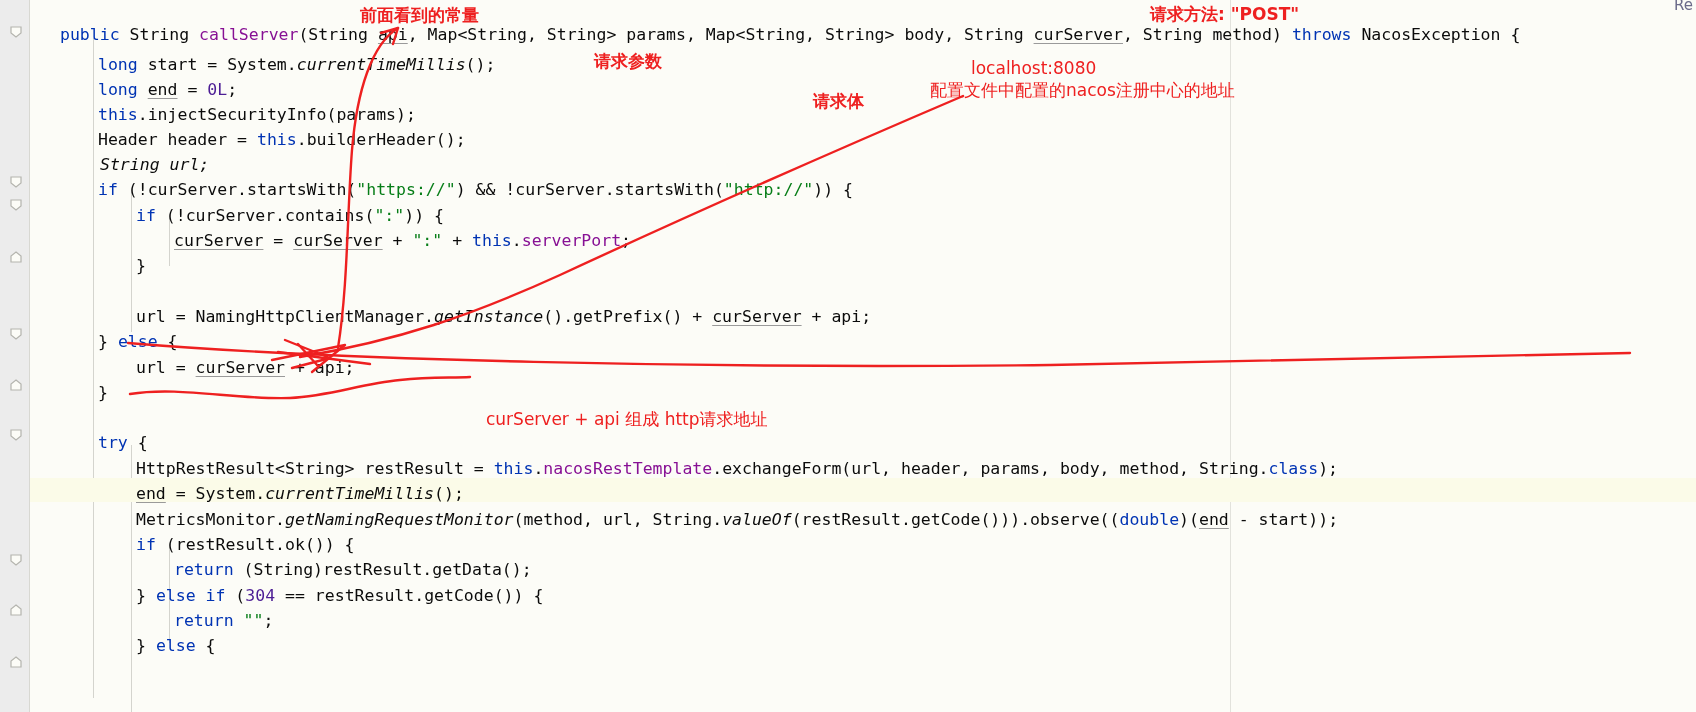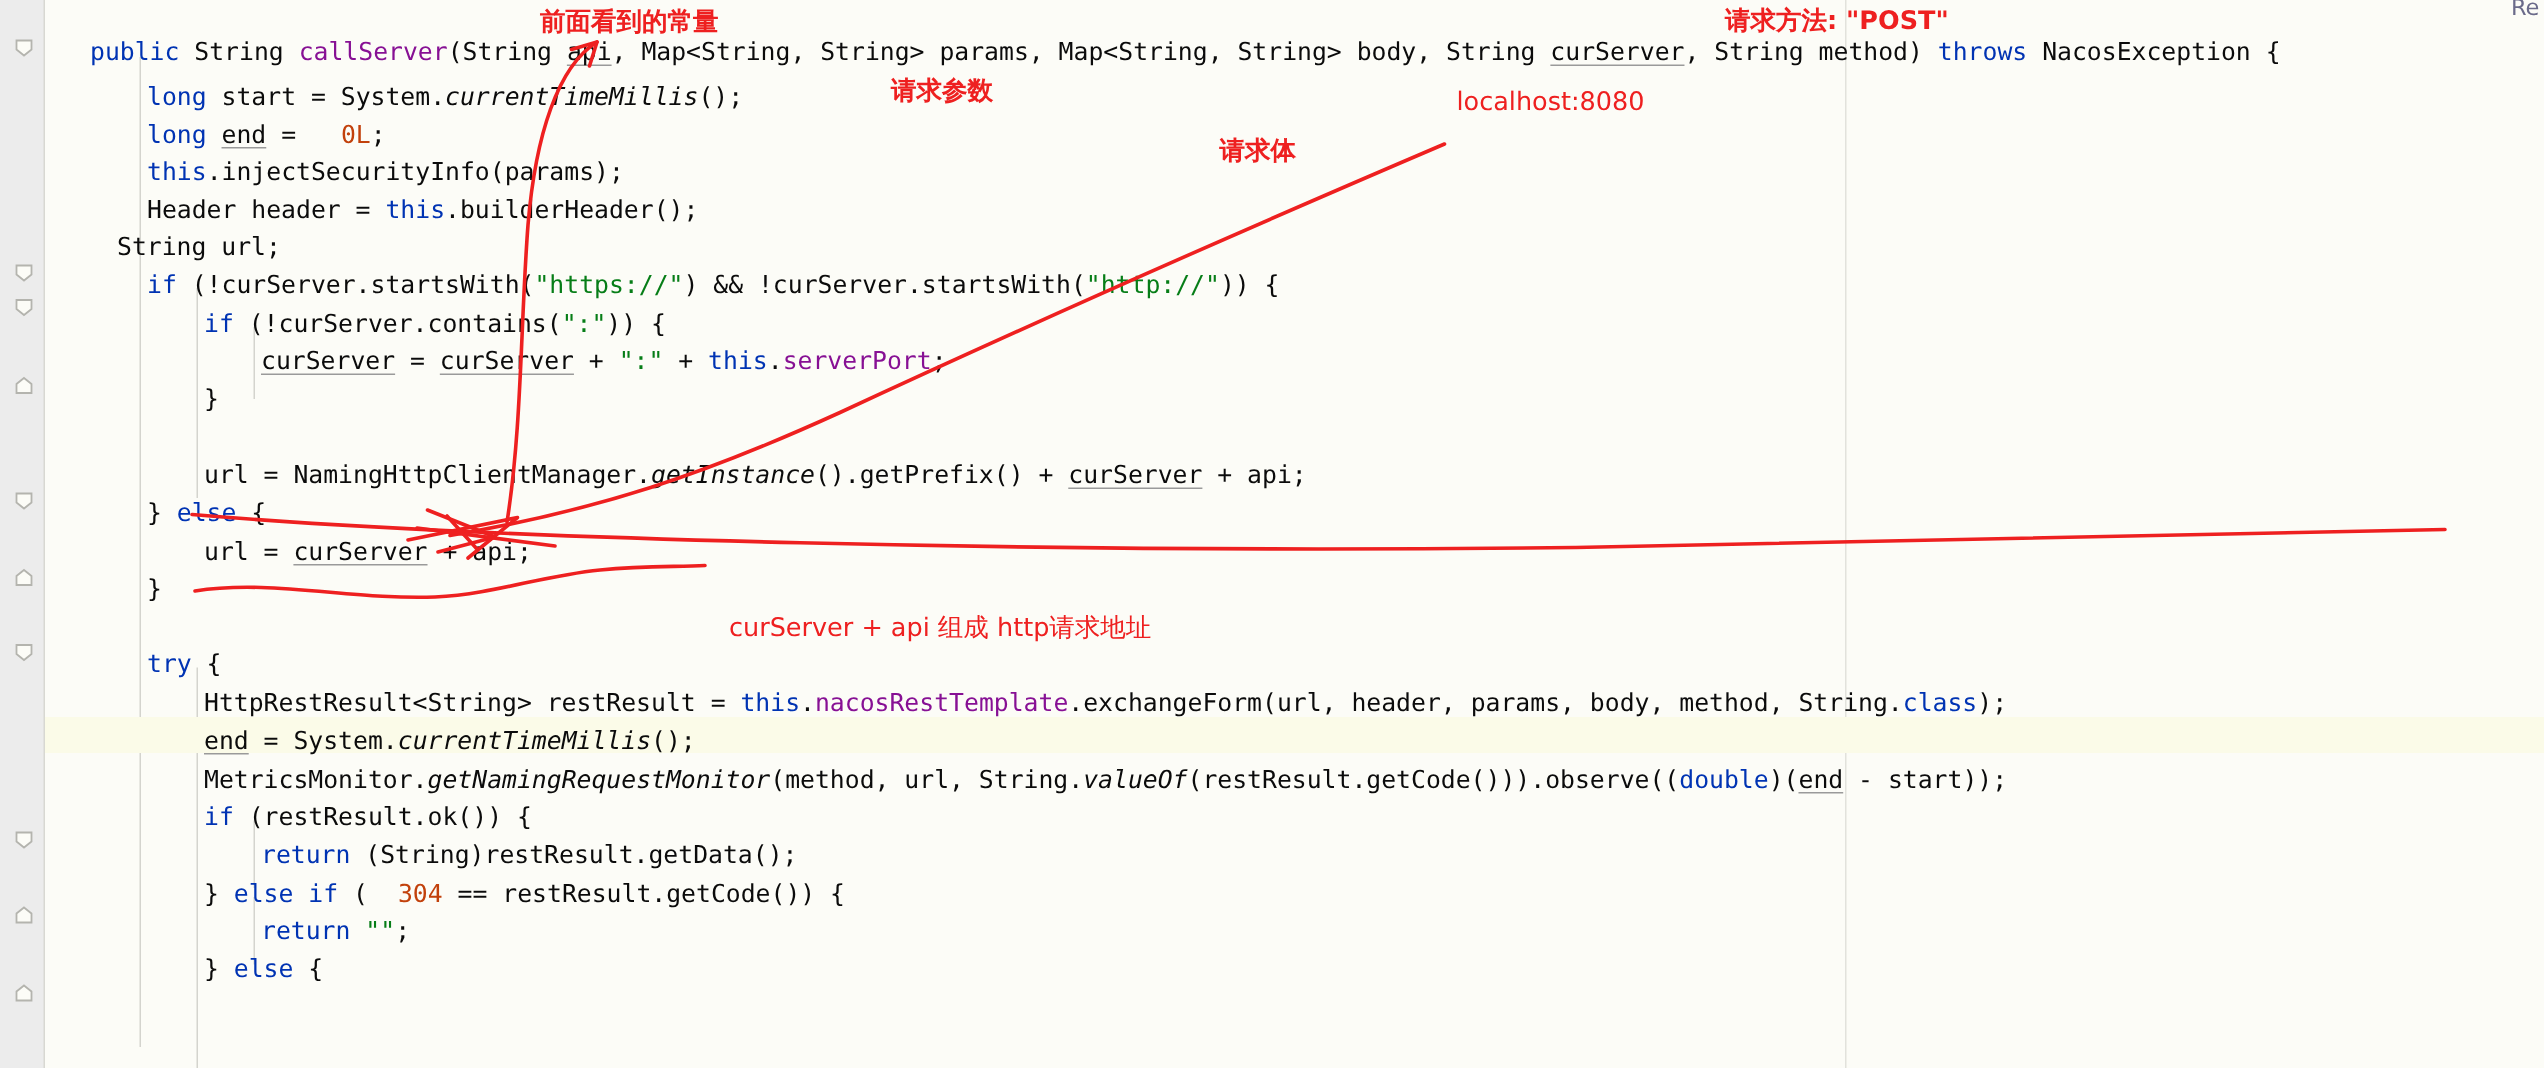--- a/index.html
+++ b/index.html
@@ -27,21 +27,21 @@
 
   
   .caret-line{position:absolute;left:30px;right:0;height:24px;background:#fbfbe8;}
 
   
   .code{position:absolute;left:0;top:0;width:1696px;height:620px;}
   .line{position:absolute;left:0;white-space:pre;font-size:16.5px;line-height:25px;
         font-family:"DejaVu Sans Mono","Liberation Mono",monospace;color:#0b0b0b;}
   .kw{color:#0033b3;font-weight:normal;}
   .st{color:#067d17;}
-  .num{color:#c2410c;margin-left:20px;}
+  .num{color:#4c1d95;}
   .fld{color:#871094;}
   .itl{font-style:italic;}
   .ul{text-decoration:underline;text-decoration-color:#9a9a9a;text-underline-offset:3px;}
 
   
   .anno-layer{position:absolute;left:0;top:0;width:1696px;height:712px;pointer-events:none;}
   .anno{position:absolute;color:#ee2020;font-family:"DejaVu Sans","Liberation Sans",sans-serif;
         font-size:17px;line-height:22px;white-space:pre;font-weight:400;}
   .anno.b{font-weight:600;}
 
@@ -124,21 +124,21 @@
   <div class="margin-guide" id="marginGuide" style="left: 1230px;"></div>
 
   <div class="caret-line" id="caretLine" style="top: 478px;"></div>
 
   <div class="code" id="code">
       <div class="line" style="top: 22px; padding-left: 60px;"><span class="kw">public</span><span> String </span><span class="fld">callServer</span><span>(String </span><span class="ul">api</span><span>, Map&lt;String, String&gt; params, Map&lt;String, String&gt; body, String </span><span class="ul">curServer</span><span>, String method) </span><span class="kw">throws</span><span> NacosException {</span></div>
       <div class="line" style="top: 52px; padding-left: 98px;"><span class="kw">long</span><span> start = System.</span><span class="itl">currentTimeMillis</span><span>();</span></div>
       <div class="line" style="top: 77px; padding-left: 98px;"><span class="kw">long</span><span> </span><span class="ul">end</span><span> = </span><span class="num">0L</span><span>;</span></div>
       <div class="line" style="top: 102px; padding-left: 98px;"><span class="kw">this</span><span>.injectSecurityInfo(params);</span></div>
       <div class="line" style="top: 127px; padding-left: 98px;"><span>Header header = </span><span class="kw">this</span><span>.builderHeader();</span></div>
-      <div class="line" style="top: 152px; padding-left: 78px;"><span>String url;</span></div>
+      <div class="line" style="top: 152px; padding-left: 100px; font-style: italic;"><span>String url;</span></div>
       <div class="line" style="top: 177px; padding-left: 98px;"><span class="kw">if</span><span> (!curServer.startsWith(</span><span class="st">"https://"</span><span>) &amp;&amp; !curServer.startsWith(</span><span class="st">"http://"</span><span>)) {</span></div>
       <div class="line" style="top: 203px; padding-left: 136px;"><span class="kw">if</span><span> (!curServer.contains(</span><span class="st">":"</span><span>)) {</span></div>
       <div class="line" style="top: 228px; padding-left: 174px;"><span class="ul">curServer</span><span> = </span><span class="ul">curServer</span><span> + </span><span class="st">":"</span><span> + </span><span class="kw">this</span><span>.</span><span class="fld">serverPort</span><span>;</span></div>
       <div class="line" style="top: 253px; padding-left: 136px;"><span>}</span></div>
       <div class="line" style="top: 304px; padding-left: 136px;"><span>url = NamingHttpClientManager.</span><span class="itl">getInstance</span><span>().getPrefix() + </span><span class="ul">curServer</span><span> + api;</span></div>
       <div class="line" style="top: 329px; padding-left: 98px;"><span>} </span><span class="kw">else</span><span> {</span></div>
       <div class="line" style="top: 355px; padding-left: 136px;"><span>url = </span><span class="ul">curServer</span><span> + api;</span></div>
       <div class="line" style="top: 380px; padding-left: 98px;"><span>}</span></div>
       <div class="line" style="top: 430px; padding-left: 98px;"><span class="kw">try</span><span> {</span></div>
       <div class="line" style="top: 456px; padding-left: 136px;"><span>HttpRestResult&lt;String&gt; restResult = </span><span class="kw">this</span><span>.</span><span class="fld">nacosRestTemplate</span><span>.exchangeForm(url, header, params, body, method, String.</span><span class="kw">class</span><span>);</span></div>
@@ -169,17 +169,18 @@
       <path d="M130 394 C 180 386, 235 400, 290 398 C 330 396, 360 384, 400 380 C 430 377, 450 378, 470 377"></path>
     </g>
   </svg>
 
   <div class="anno-layer" id="annos">
       <div class="anno b" style="left: 360px; top: 4px;">前面看到的常量</div>
       <div class="anno b" style="left: 1150px; top: 3px;">请求方法: "POST"</div>
       <div class="anno b" style="left: 594px; top: 50px;">请求参数</div>
       <div class="anno b" style="left: 813px; top: 42px; margin-top: 48px;">请求体</div>
       <div class="anno" style="left: 930px; top: 57px; margin-left: 41px;">localhost:8080</div>
+      <div class="anno" style="left: 930px; top: 79px;">配置文件中配置的nacos注册中心的地址</div>
       <div class="anno" style="left: 486px; top: 366px; margin-top: 42px;">curServer + api 组成 http请求地址</div>
     </div>
 
   <div class="corner-label">Re</div>
 </div>
 
 </body></html>

